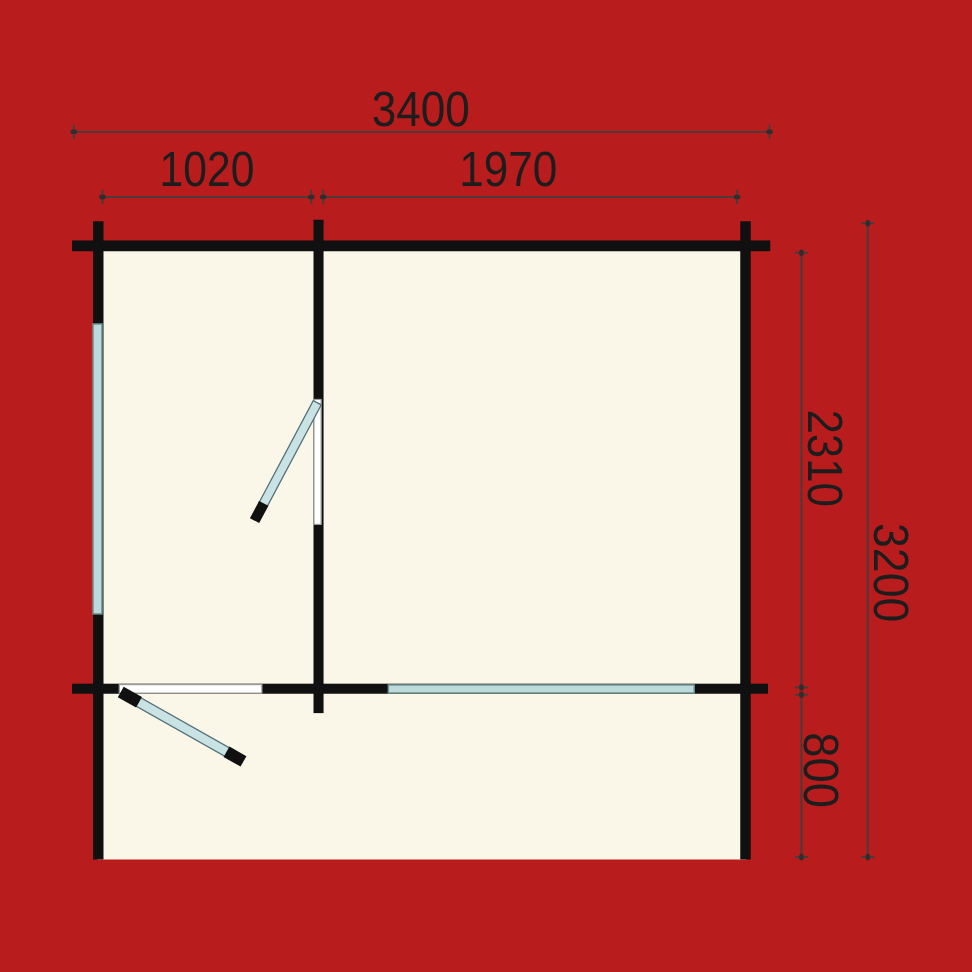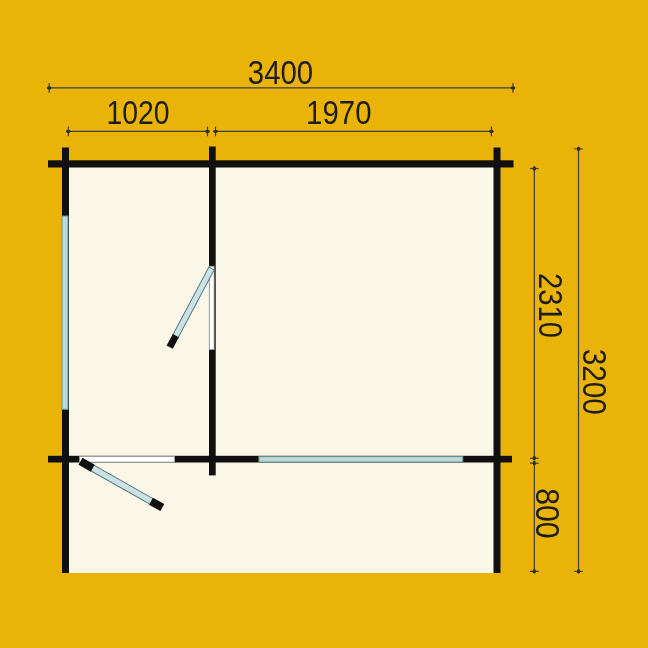--- a/index.html
+++ b/index.html
@@ -1,16 +1,16 @@
 <!DOCTYPE html>
 <html><head>
 <meta charset="utf-8">
 <style>
   html,body{margin:0;padding:0;background:#ffffff;}
-  #wrap{width:648px;height:648px;position:relative;overflow:hidden;background:#eab308;}
+  #wrap{width:648px;height:648px;position:relative;overflow:hidden;background:#b91c1c;}
   text{font-family:"Liberation Sans",sans-serif;fill:#1d1d1d;font-size:33px;}
 </style>
 </head>
 <body>
 <div id="wrap">
 <svg width="648" height="648" viewBox="0 0 648 648" xmlns="http://www.w3.org/2000/svg">
 
   <rect x="65" y="163" width="432.5" height="410" fill="#FAF7E8"></rect>
 
   <rect x="48" y="160.3" width="465.5" height="7.2" fill="#101010"></rect>

